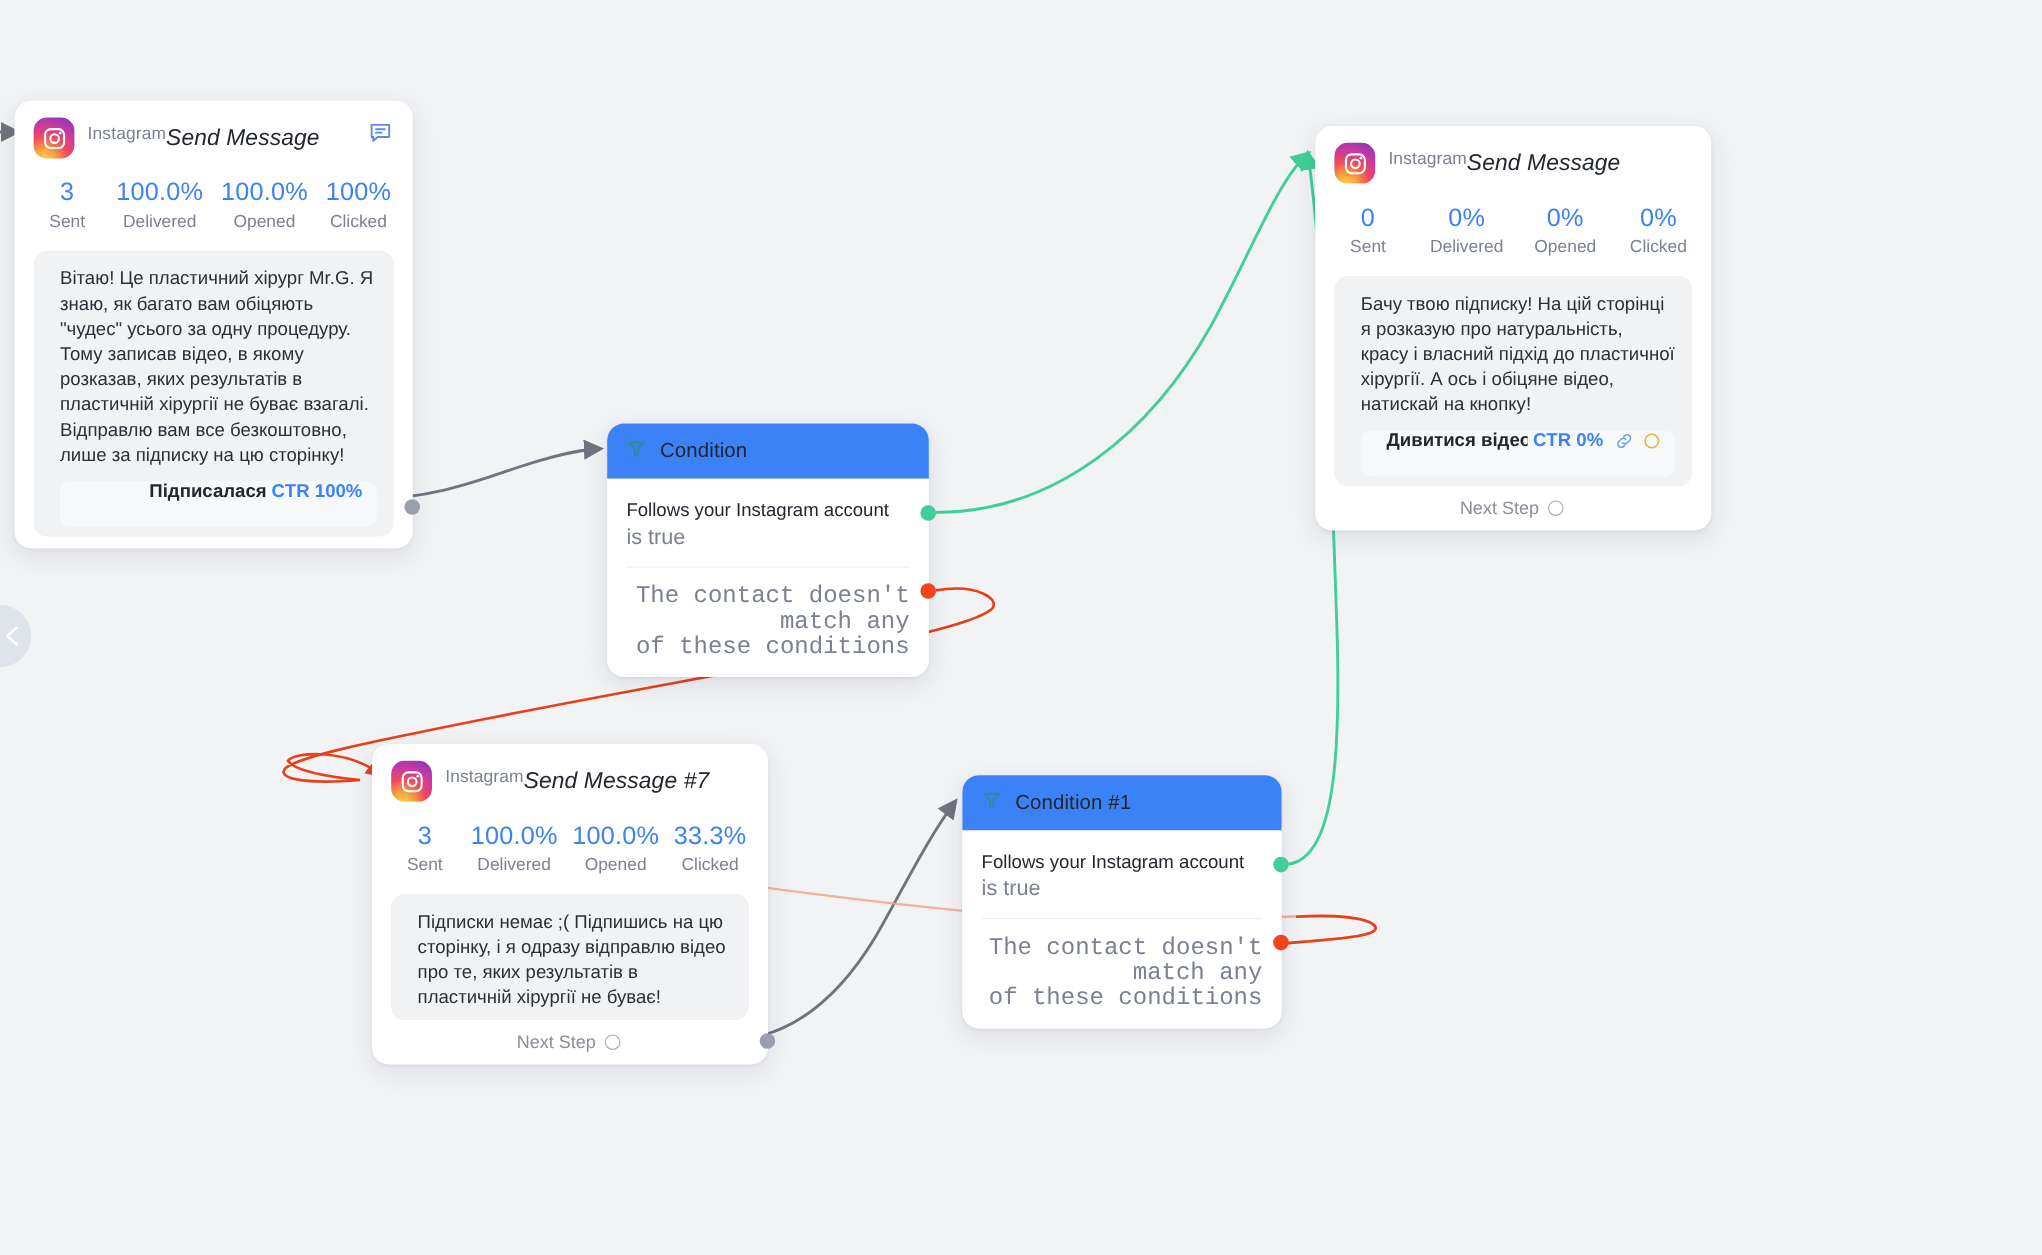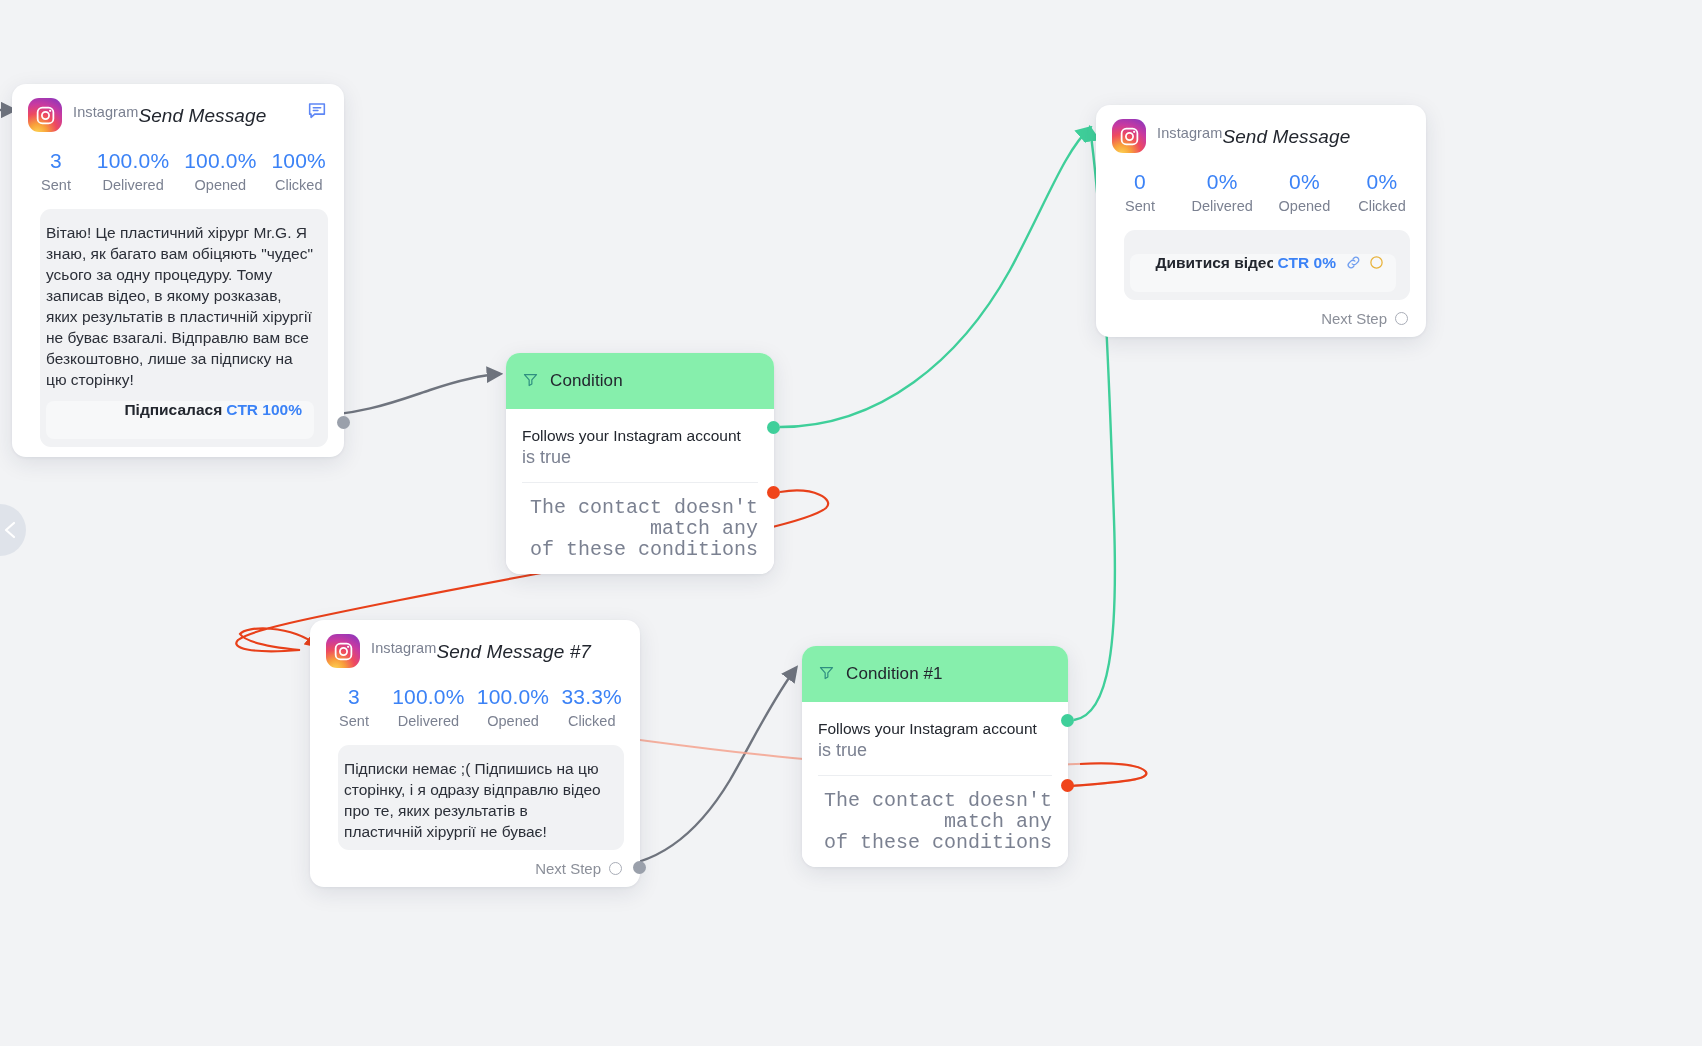--- a/index.html
+++ b/index.html
@@ -60,22 +60,21 @@
   }
   .stat { display: flex; flex-direction: column; align-items: center; min-width: 52px; }
   .stat-val { font-size: 21px; color: #3b82f6; line-height: 1.1; letter-spacing: .2px; }
   .stat-lbl { font-size: 14.5px; color: #7b8191; margin-top: 5px; }
 
   
   .bubble {
     margin-top: 16px;
     background: #f1f2f4;
     border-radius: 11px;
-    padding: 13px 14px 8px 6px;
-    margin-left: 12px;
+    padding: 13px 14px 8px 22px;
   }
   .bubble-text {
     font-size: 15.5px; line-height: 21px; color: #2b2f38;
     white-space: pre-wrap;
   }
   .cta {
     margin-top: 11px;
     background: #f7f8f9;
     border-radius: 8px;
     height: 38px;
@@ -97,36 +96,36 @@
   .cta-icons { display: flex; align-items: center; gap: 7px; margin-left: 5px; }
 
   .port-dot {
     position: absolute;
     width: 13px; height: 13px; border-radius: 50%;
     background: #9aa0ab;
     z-index: 5;
     cursor: pointer;
   }
   .next-step {
-    display: flex; align-items: center; justify-content: flex-end;
+    display: flex; align-items: center; justify-content: center;
     gap: 8px; margin-top: 10px; padding-right: 2px;
   }
   .next-step-label { font-size: 15px; color: #8b8f99; }
   .next-ring {
     width: 13px; height: 13px; border-radius: 50%;
     border: 1.7px solid #a9adb7; background: transparent;
     cursor: pointer;
   }
 
   
   .cond-node { overflow: visible; }
   .cond-head {
-    background: #86efac;
+    background: #3b82f6;
     border-radius: 14px 14px 0 0;
-    height: 56px;
+    height: 46px;
     display: flex; align-items: center; gap: 11px;
     padding: 0 16px;
   }
   .cond-title { font-size: 17px; color: #22262e; letter-spacing: .1px; }
   .cond-body { padding: 16px 16px 14px 16px; background: #fff; border-radius: 0 0 14px 14px; }
   .cond-rule { position: relative; }
   .cond-rule-main { font-size: 15.5px; color: #22262e; line-height: 21px; }
   .cond-rule-sub { font-size: 18px; color: #7b8191; line-height: 21px; margin-top: 1px; }
   .cond-divider { height: 1px; background: #eceef1; margin: 14px 0 0 0; }
   .cond-else {
@@ -299,20 +298,21 @@
         <span class="stat-val">0%</span>
         <span class="stat-lbl">Opened</span>
       </div>
       <div class="stat">
         <span class="stat-val">0%</span>
         <span class="stat-lbl">Clicked</span>
       </div>
     </div>
 
     <div class="bubble">
+      <div class="bubble-text">Бачу твою підписку! На цій сторінці я розказую про натуральність, красу і власний підхід до пластичної хірургії. А ось і обіцяне відео, натискай на кнопку!</div>
       <div class="cta">
         <span class="cta-label">Дивитися відео</span>
         <span class="cta-ctr">CTR 0%</span>
         <span class="cta-icons">
           <span>
             <svg width="17" height="17" viewBox="0 0 24 24">
               <path d="M10 14a4 4 0 0 0 5.7 0l2.6-2.6a4 4 0 1 0-5.7-5.7L11.4 7" fill="none" stroke="#6f9ef0" stroke-width="1.8" stroke-linecap="round"></path>
               <path d="M14 10a4 4 0 0 0-5.7 0l-2.6 2.6a4 4 0 1 0 5.7 5.7L12.6 17" fill="none" stroke="#6f9ef0" stroke-width="1.8" stroke-linecap="round"></path>
             </svg>
           </span>

